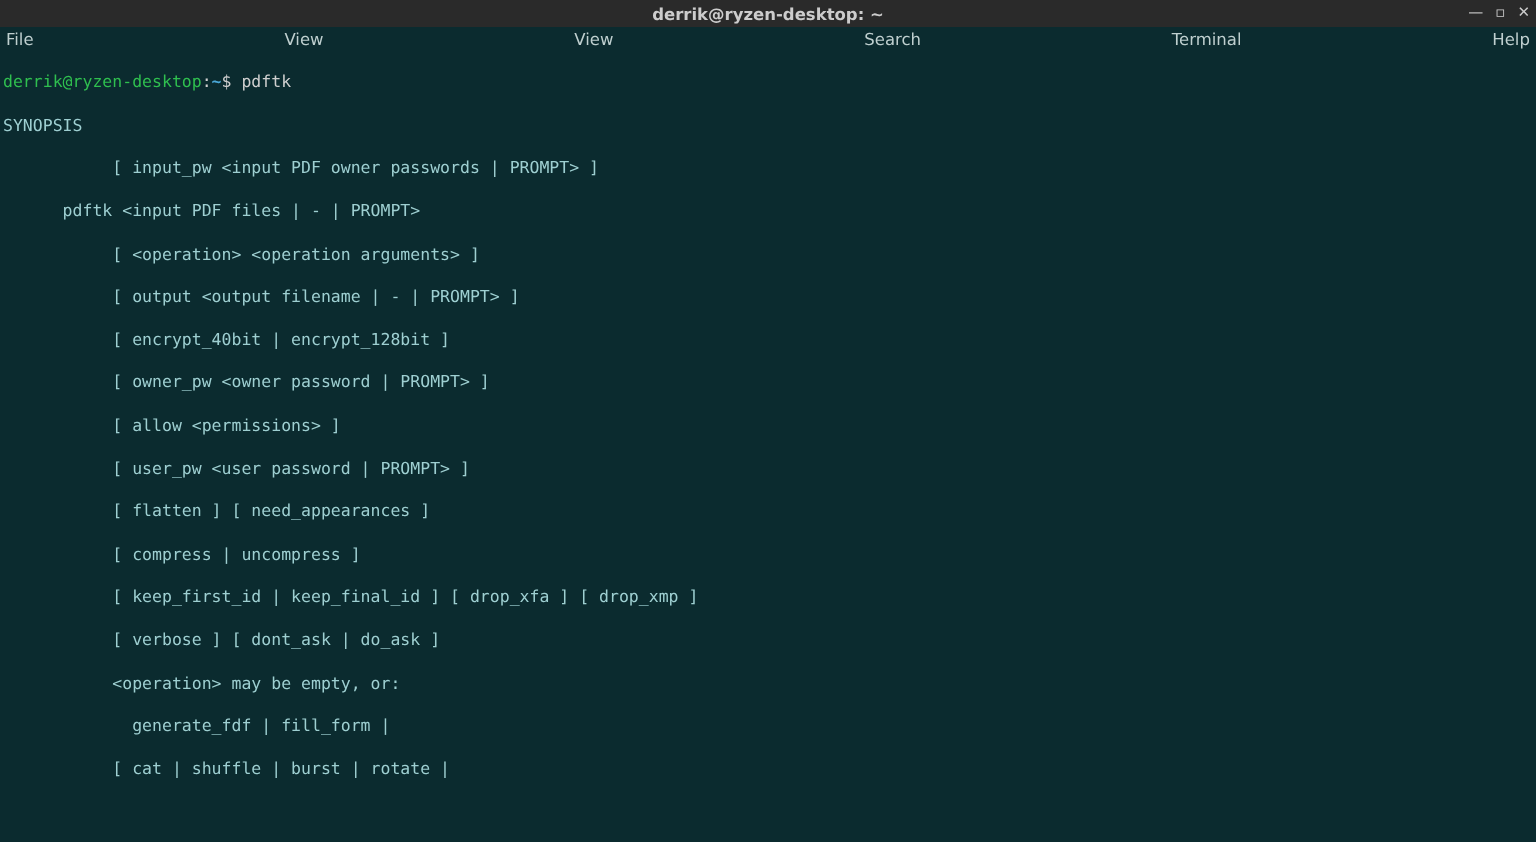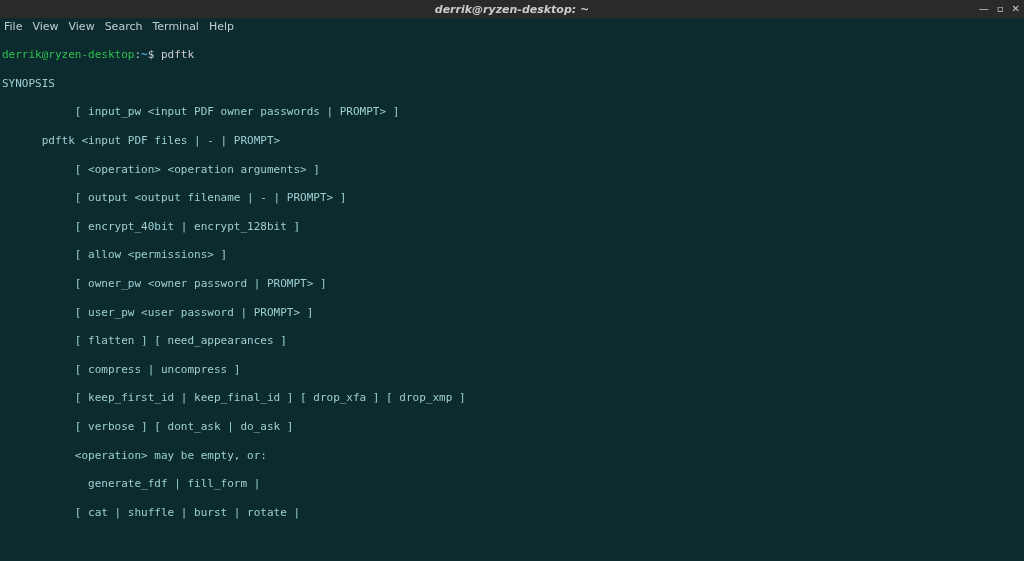--- a/index.html
+++ b/index.html
@@ -22,21 +22,20 @@
       display: flex;
       align-items: center;
       justify-content: center;
       position: relative;
       color: #cccccc;
       font-family: "DejaVu Sans", sans-serif;
       font-size: 11px;
     }
     .titlebar-title {
       font-weight: bold;
-      font-style: italic;
     }
     .window-controls {
       position: absolute;
       right: 4px;
       top: 0;
       height: 18px;
       display: flex;
       align-items: center;
       gap: 8px;
       color: #cccccc;
@@ -50,20 +49,21 @@
     .menubar {
       height: 16px;
       background: #0b2b2f;
       display: flex;
       align-items: center;
       padding: 0 4px;
       gap: 10px;
       color: #bfcfcf;
       font-family: "DejaVu Sans", sans-serif;
       font-size: 11px;
+      justify-content: space-between;
     }
     .menubar span {
       cursor: pointer;
     }
     .terminal {
       padding: 0 2px;
       line-height: 1.3;
       white-space: pre;
       color: #9ecfd1;
     }
@@ -97,22 +97,22 @@
 </div>
 
 <div class="terminal">
 <span class="line"><span class="prompt-user">derrik@ryzen-desktop</span><span class="prompt-colon">:</span><span class="prompt-path">~</span><span class="prompt-dollar">$</span> <span class="cmd">pdftk</span></span>
 <span class="line out">SYNOPSIS</span>
 <span class="line out">           [ input_pw &lt;input PDF owner passwords | PROMPT&gt; ]</span>
 <span class="line out">      pdftk &lt;input PDF files | - | PROMPT&gt;</span>
 <span class="line out">           [ &lt;operation&gt; &lt;operation arguments&gt; ]</span>
 <span class="line out">           [ output &lt;output filename | - | PROMPT&gt; ]</span>
 <span class="line out">           [ encrypt_40bit | encrypt_128bit ]</span>
+<span class="line out">           [ owner_pw &lt;owner password | PROMPT&gt; ]</span>
 <span class="line out">           [ allow &lt;permissions&gt; ]</span>
-<span class="line out">           [ owner_pw &lt;owner password | PROMPT&gt; ]</span>
 <span class="line out">           [ user_pw &lt;user password | PROMPT&gt; ]</span>
 <span class="line out">           [ flatten ] [ need_appearances ]</span>
 <span class="line out">           [ compress | uncompress ]</span>
 <span class="line out">           [ keep_first_id | keep_final_id ] [ drop_xfa ] [ drop_xmp ]</span>
 <span class="line out">           [ verbose ] [ dont_ask | do_ask ]</span>
 <span class="line out">           &lt;operation&gt; may be empty, or:</span>
 <span class="line out">             generate_fdf | fill_form |</span>
 <span class="line out">           [ cat | shuffle | burst | rotate |</span>
 
 

